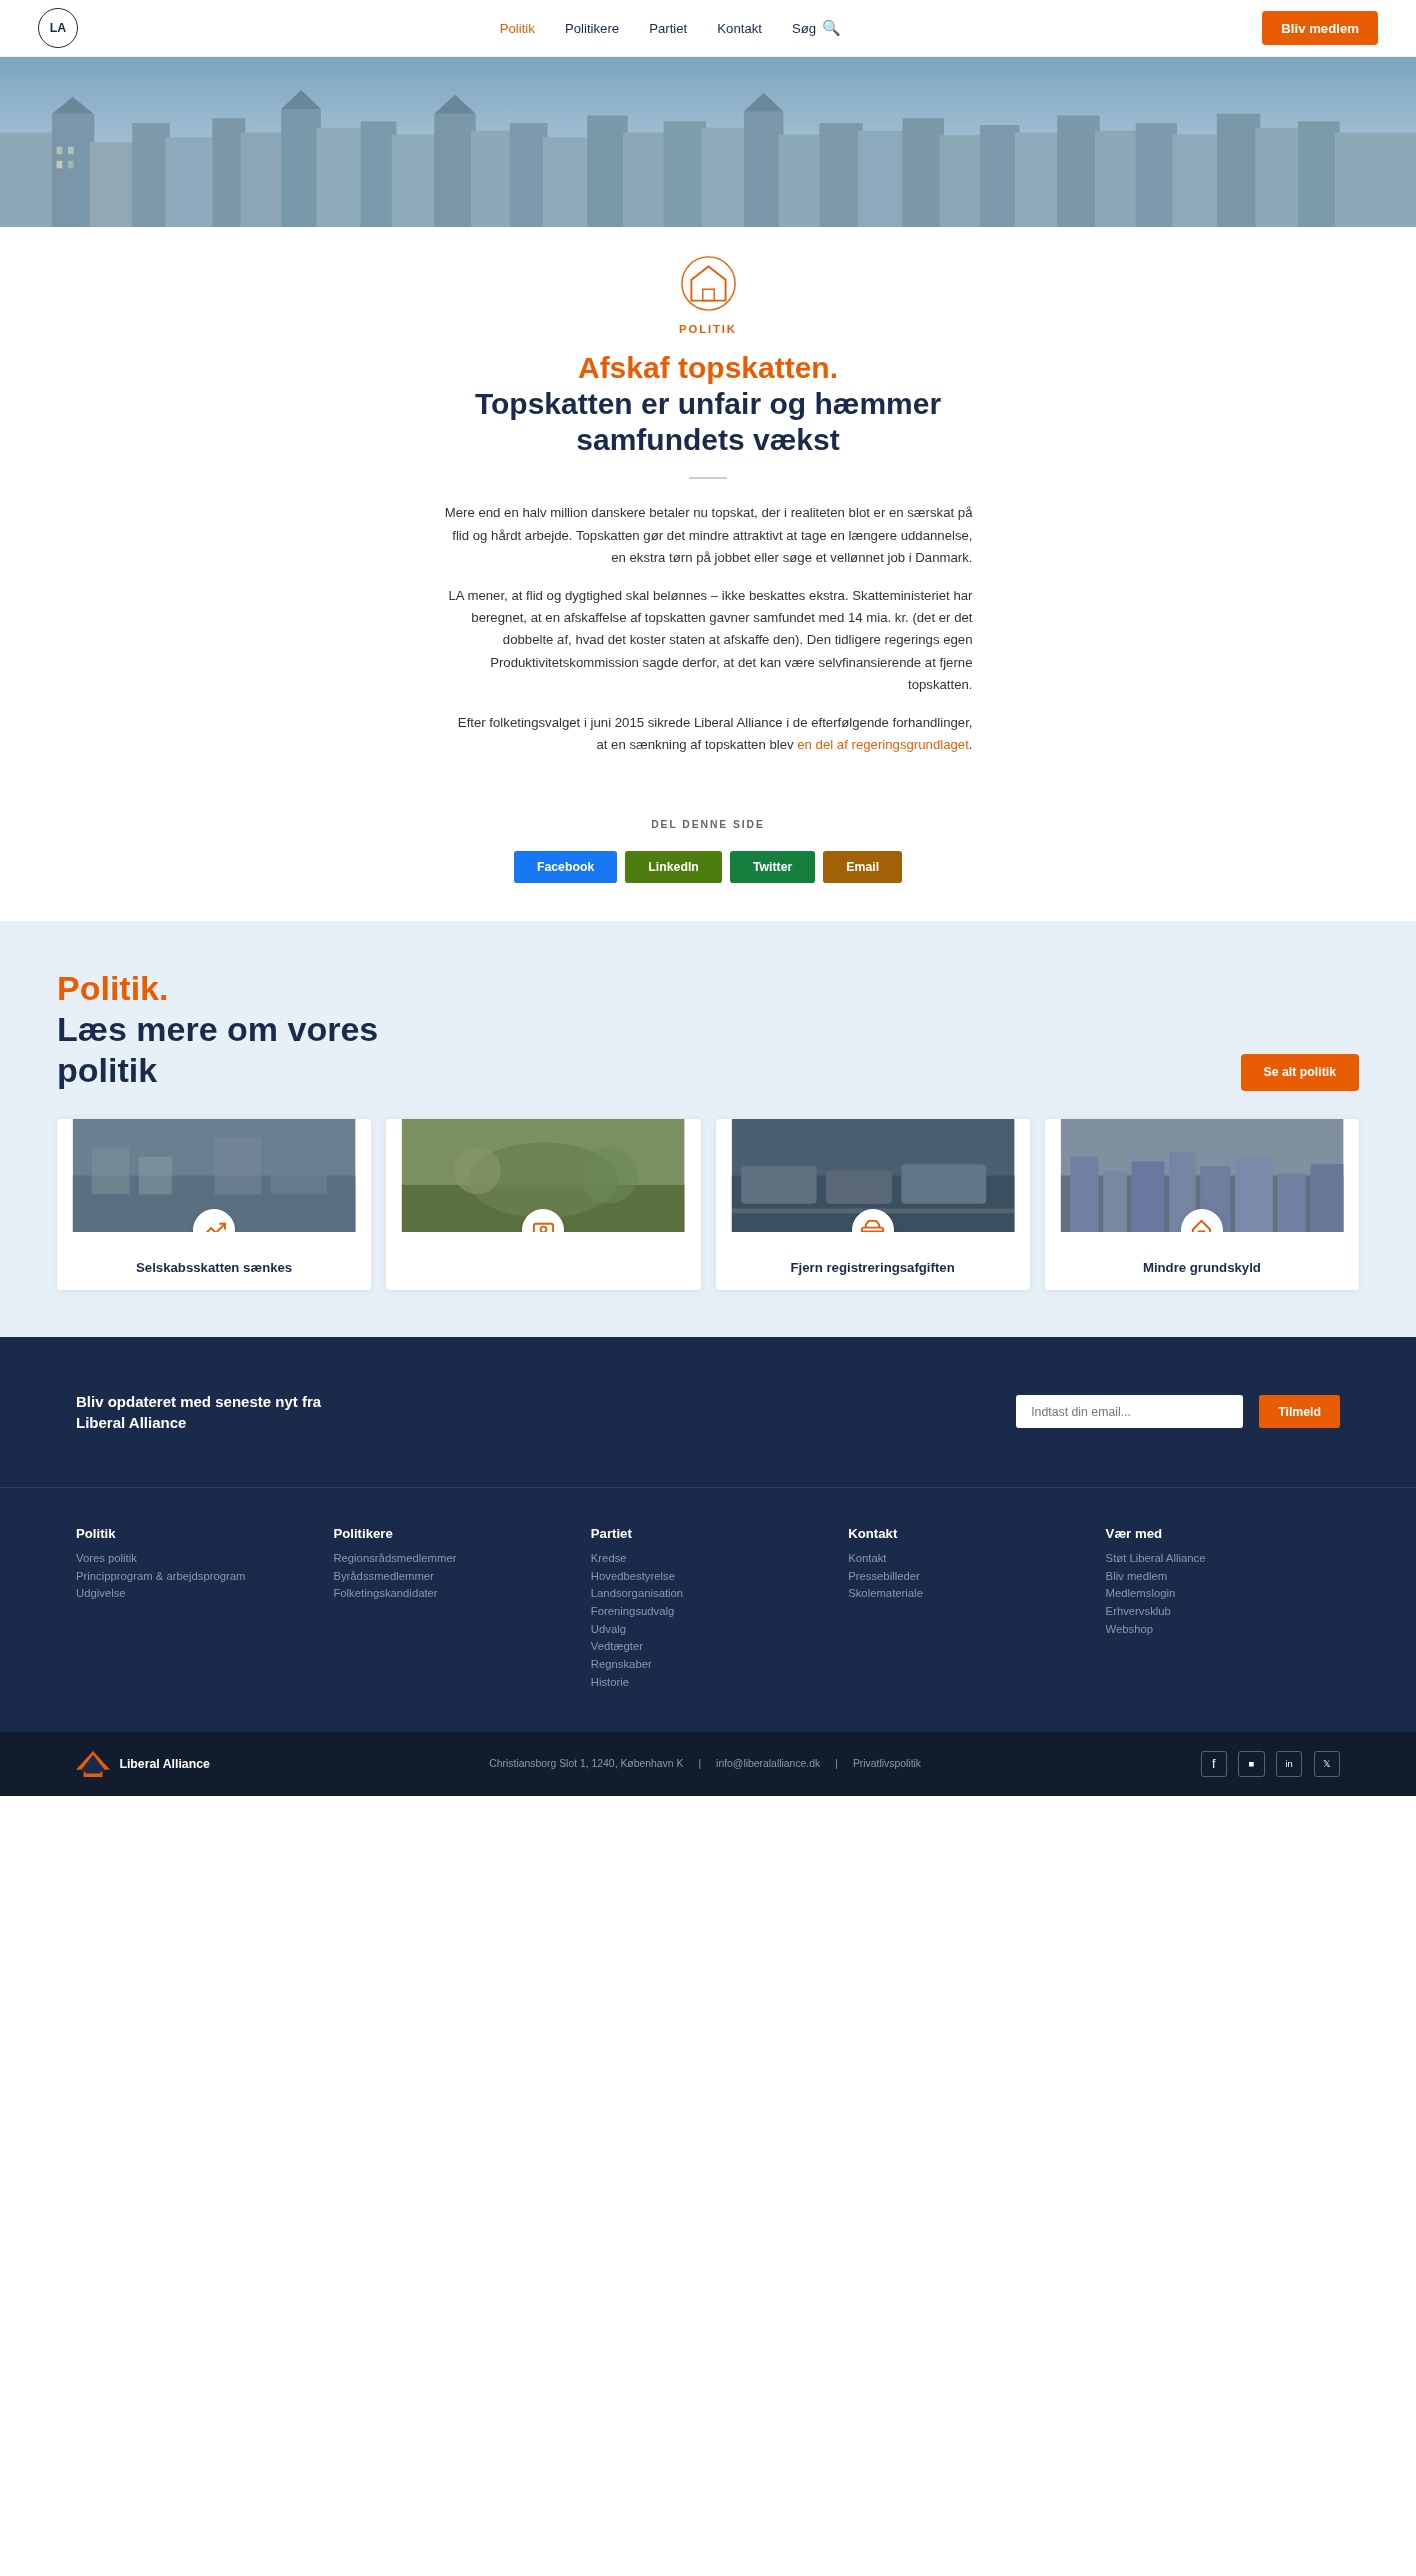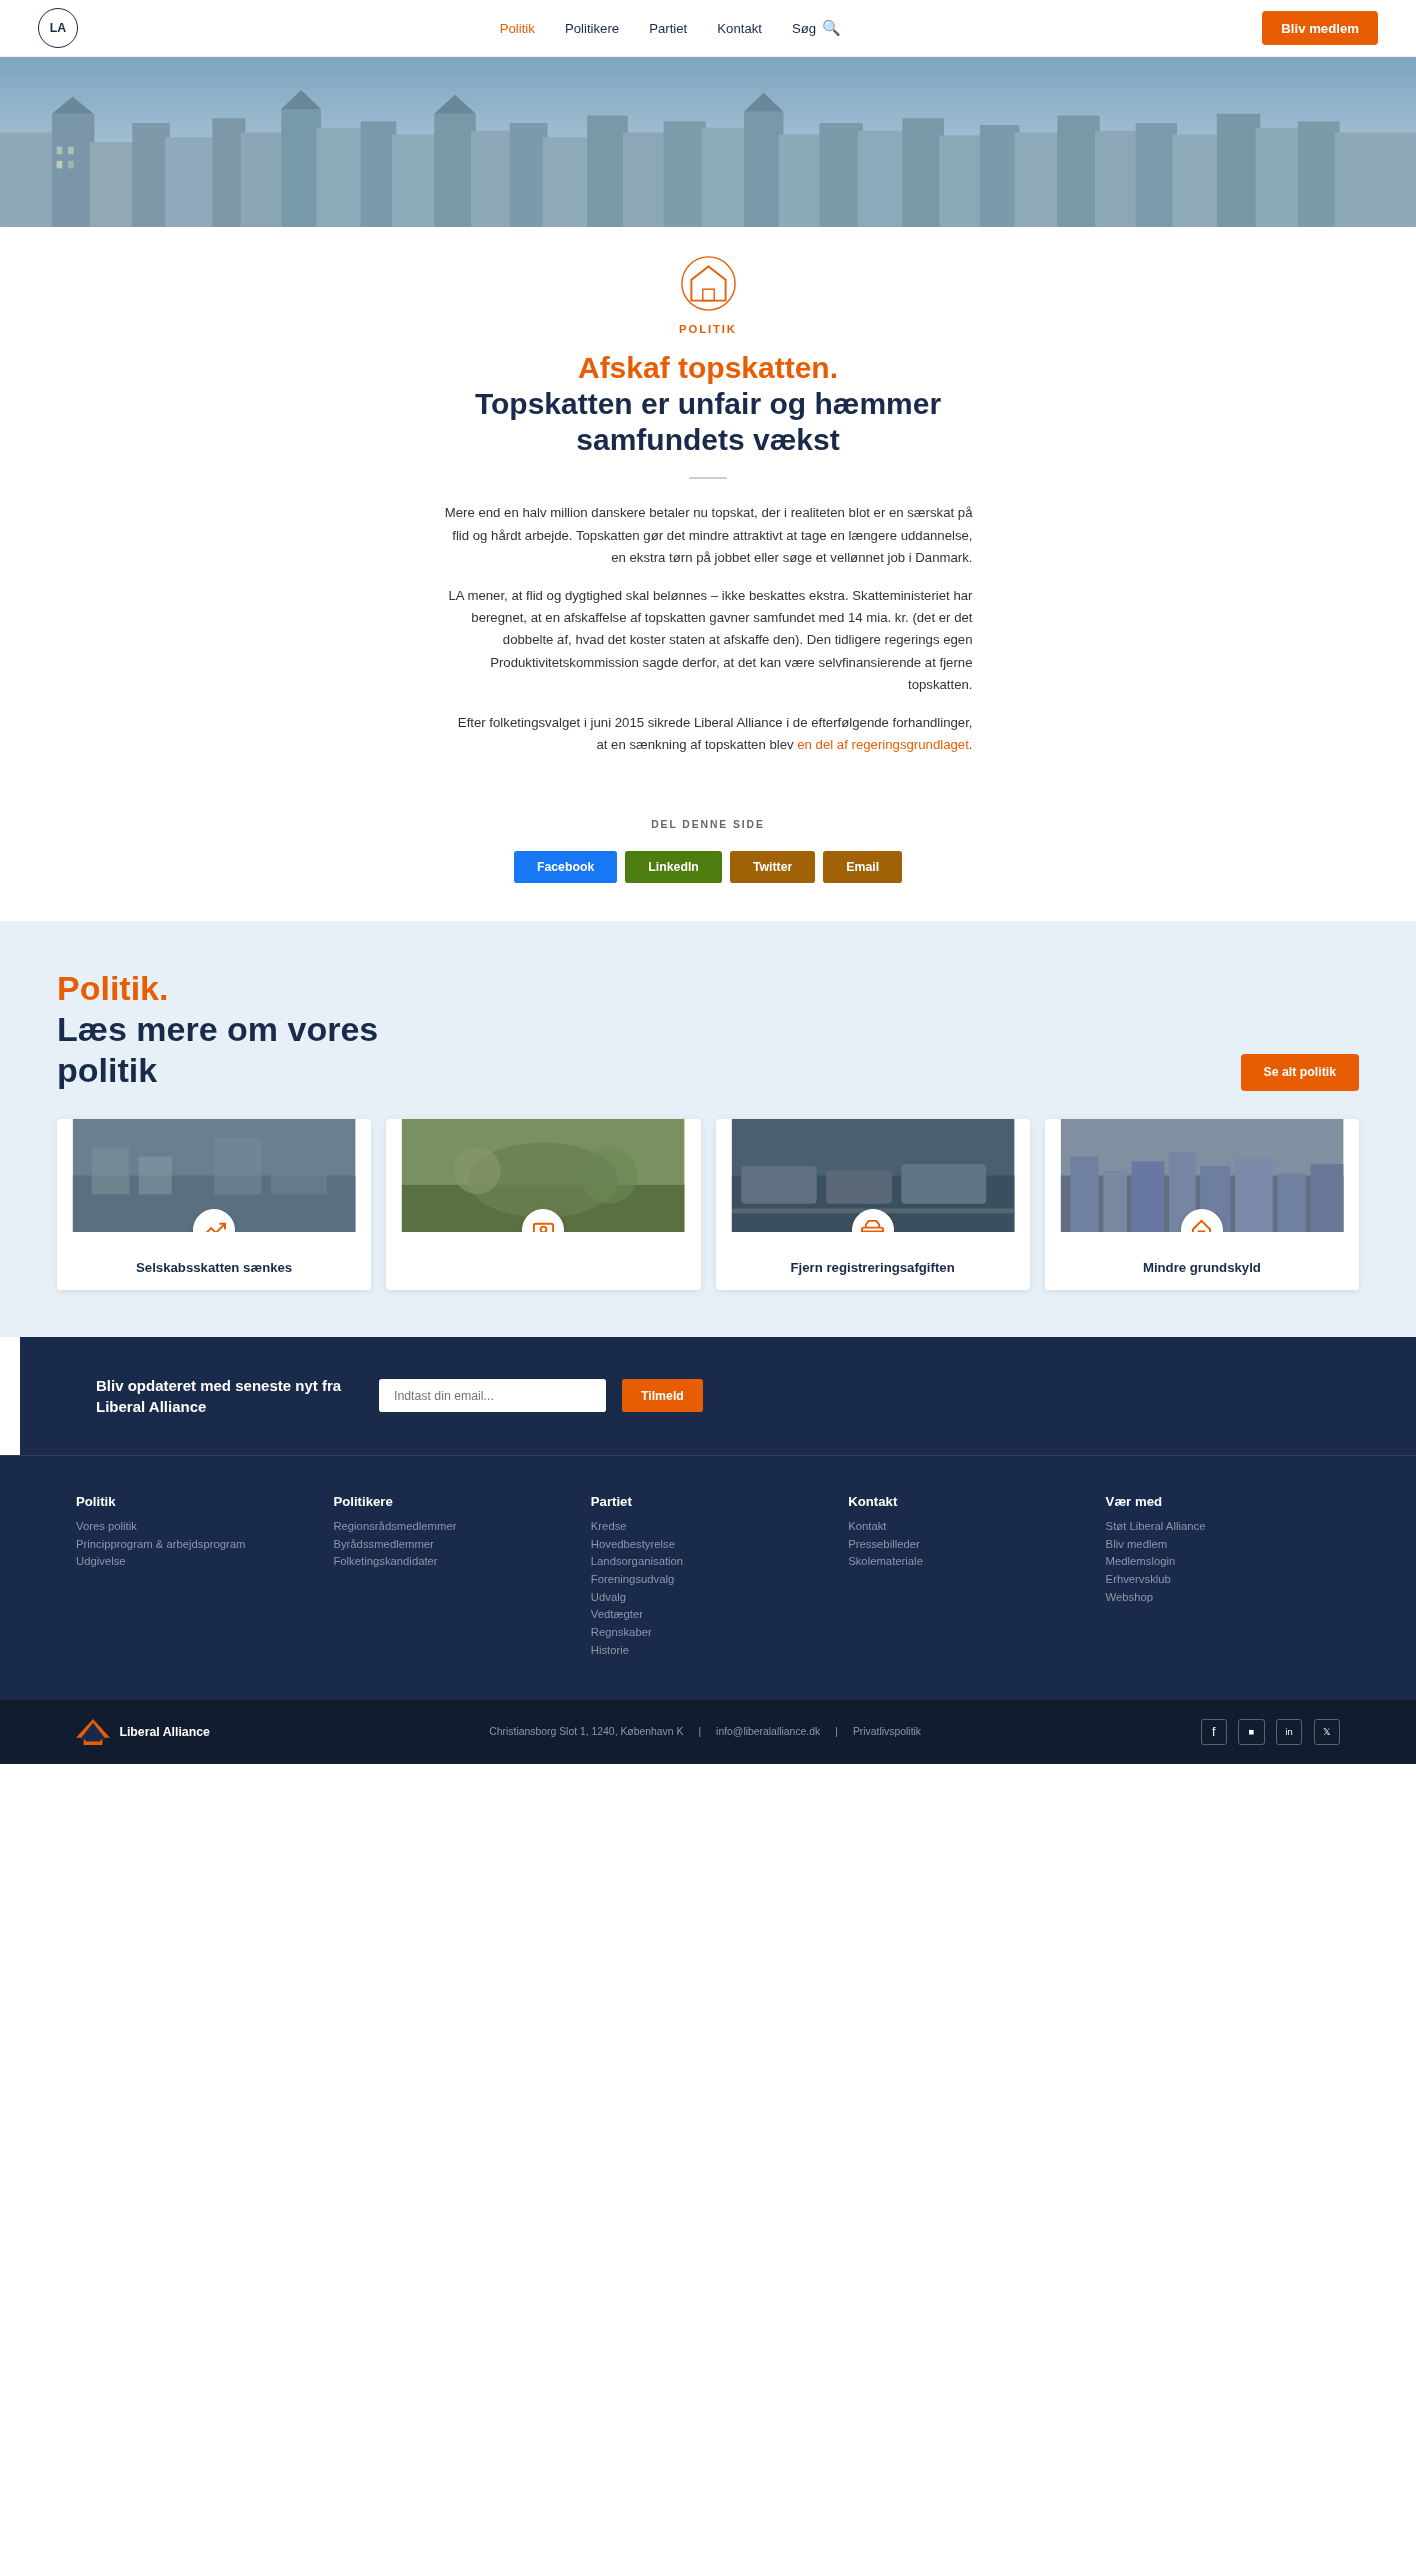--- a/index.html
+++ b/index.html
@@ -146,21 +146,21 @@
       padding: 9.4px 23px;
       border: none;
       border-radius: 2.8px;
       font-size: 12.3px;
       font-weight: bold;
       color: #fff;
       cursor: pointer;
     }
     .share-btn.facebook { background: #1877f2; }
     .share-btn.linkedin { background: #4d7c0f; }
-    .share-btn.twitter { background: #a16207; }
+    .share-btn.twitter { background: #15803d; }
     .share-btn.email { background: #a16207; }
 
     
     .politics-section {
       background: #e8f0f7;
       padding: 47px 57px;
     }
     .politics-header {
       display: flex;
       justify-content: space-between;
@@ -228,24 +228,24 @@
     }
     .card-title {
       font-size: 13.2px;
       font-weight: bold;
       color: #1a2a4a;
     }
 
     
     .footer-newsletter {
       background: #1a2a4a;
-      padding: 38px 76px;
-      display: flex;
-      align-items: center;
-      margin-left: 20px;
+      padding: 54px 76px;
+      display: flex;
+      align-items: center;
+      justify-content: space-between;
     }
     .footer-newsletter-text {
       color: #fff;
       font-size: 15px;
       font-weight: bold;
       max-width: 283px;
       line-height: 1.4;
     }
     .newsletter-form {
       display: flex;

